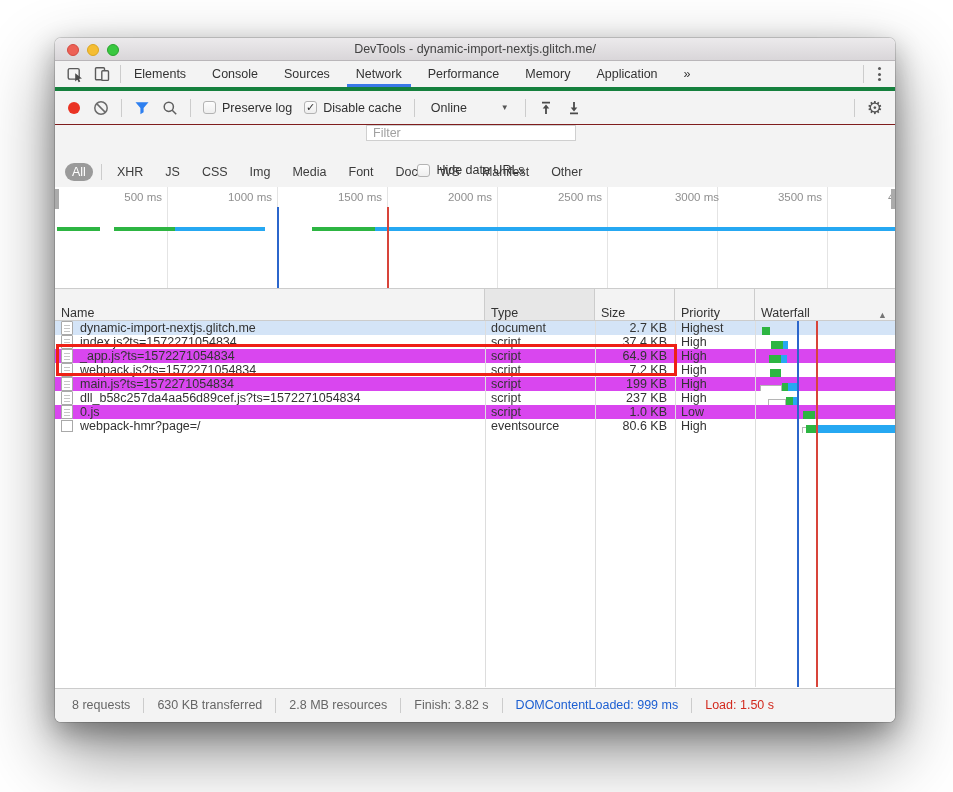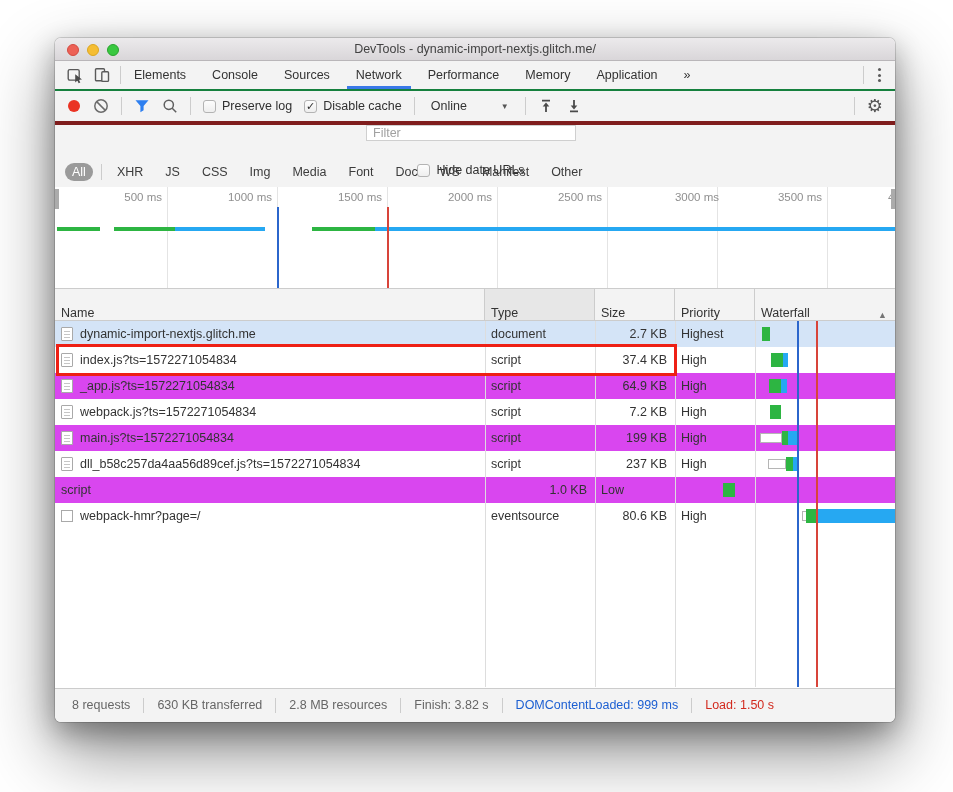--- a/index.html
+++ b/index.html
@@ -12,31 +12,31 @@
   }
   
   .titlebar { position: relative; height: 23px; background: linear-gradient(#eceaec,#d9d6d9); border-bottom: 1px solid #b9b6b9; }
   .traffic { position: absolute; left: 12px; top: 6px; display: flex; gap: 8px; }
   .tl { width: 12px; height: 12px; border-radius: 50%; display: inline-block; }
   .tl.red   { background: #ed6156; border: 1px solid #d34a41; }
   .tl.yellow{ background: #f5bd33; border: 1px solid #dba621; }
   .tl.green { background: #39c840; border: 1px solid #2aa32f; }
   .title { height: 24px; line-height: 23px; text-align: center; color: #424242; font-size: 12.5px; }
   
-  .tabbar { height: 30px; background: #f3f3f3; display: flex; align-items: stretch; border-bottom: 2px solid #15803d; }
+  .tabbar { height: 30px; background: #f3f3f3; display: flex; align-items: stretch; border-bottom: 4px solid #15803d; }
   .tb-icons { display: flex; align-items: center; gap: 10px; padding: 0 10px 0 12px; }
   .vdiv { width: 1px; height: 18px; background: #ccc; align-self: center; }
   .tabs { display: flex; align-items: stretch; flex: 1; }
   .tab { position: relative; display: flex; align-items: center; padding: 0 13px; color: #333; cursor: default; font-size: 12.5px; }
   .tab.active::after { content: ""; position: absolute; left: 4px; right: 4px; bottom: 0; height: 3px; background: var(--accent, #3a79e8); }
   .kebab { display: flex; flex-direction: column; gap: 2.5px; align-items: center; justify-content: center; padding: 0 14px; }
   .kebab i { width: 3px; height: 3px; border-radius: 50%; background: #5a5a5a; }
   .ibtn { display: flex; align-items: center; justify-content: center; }
   
-  .toolbar { height: 34px; background: #f3f3f3; display: flex; align-items: center; gap: 12px; padding: 0 12px; border-bottom: 4px solid #7f1d1d; }
+  .toolbar { height: 34px; background: #f3f3f3; display: flex; align-items: center; gap: 12px; padding: 0 12px; border-bottom: 1px solid #7f1d1d; }
   .cb { width: 13px; height: 13px; border: 1px solid #b3b3b3; border-radius: 3px; background: linear-gradient(#fdfdfd,#eee);
         display: inline-flex; align-items: center; justify-content: center; font-size: 11px; color: #2e2e2e; }
   .cb.checked::after { content: "✓"; font-weight: bold; line-height: 1; }
   .cb-group { display: flex; align-items: center; gap: 6px; }
   .select { display: flex; align-items: center; gap: 34px; padding: 2px 4px; color: #333; }
   .select .arrow { font-size: 8px; color: #555; }
   .spacer { flex: 1; }
   .gear { font-size: 18px; color: #555; line-height: 1; }
   
   .filterrow { height: 32px; background: #f3f3f3; display: flex; align-items: center; padding: 0 10px 0 2px; gap: 22px; flex-direction: column; }
@@ -54,21 +54,21 @@
   .ov-bar { position: absolute; top: 40px; height: 4px; }
   .ov-line { position: absolute; top: 20px; bottom: 0; width: 1.5px; }
   .ov-grip { position: absolute; top: 2px; width: 4px; height: 20px; background: #ababab; }
   
   .thead { display: grid; grid-template-columns: 430px 110px 80px 80px 140px; height: 32px; background: #f3f3f3; border-bottom: 1px solid #ccc; }
   .th { display: flex; align-items: flex-end; padding: 0 6px; border-right: 1px solid #ccc; color: #333; position: relative; }
   .th:last-child { border-right: none; }
   .th.shaded { background: #e7e7e7; }
   .th .sort { position: absolute; right: 8px; font-size: 9px; color: #757575; }
   .tbody { position: relative; height: 366px; background: #fff; overflow: hidden; }
-  .row { display: grid; grid-template-columns: 430px 110px 80px 80px 140px; height: 26px; background: #fff; }
+  .row { display: grid; grid-template-columns: 430px 110px 80px 80px 140px; height: 14px; background: #fff; }
   .row.stripe { background: #d946ef; }
   .row.selected { background: #d4e4f7; }
   .cell { display: flex; align-items: center; padding: 0 6px; overflow: hidden; white-space: nowrap; color: #333; }
   .cell.name { gap: 7px; }
   .cell.size { justify-content: flex-end; padding-right: 8px; }
   .doc-icon { flex: 0 0 auto; width: 12px; height: 14px; border: 1px solid #a9a9a9; background: #fff; border-radius: 1px; position: relative; }
   .doc-icon::before { content: ""; position: absolute; left: 2px; right: 2px; top: 3px; height: 8px;
     background: repeating-linear-gradient(to bottom,#c6c6c6 0 1px,transparent 1px 3px); }
   .plain-icon { flex: 0 0 auto; width: 12px; height: 12px; border: 1px solid #a9a9a9; background: #fff; }
   .colline { position: absolute; top: 0; bottom: 0; width: 1px; background: #ddd; z-index: 2; pointer-events: none; }
@@ -333,20 +333,24 @@
         <div class="cell">script</div>
         <div class="cell size">237 KB</div>
         <div class="cell">High</div>
         <div class="cell wfcell">
           <div class="wfseg queue" style="left: 13px; width: 18px;"></div>
           <div class="wfseg wait" style="left: 31px; width: 7px; background: rgb(45, 181, 66);"></div>
           <div class="wfseg download" style="left: 38px; width: 5px; background: rgb(38, 168, 242);"></div>
         </div>
       </div>
       <div class="row stripe">
+        <div class="cell name">
+          <span class="doc-icon"></span>
+          <span>0.js</span>
+        </div>
         <div class="cell">script</div>
         <div class="cell size">1.0 KB</div>
         <div class="cell">Low</div>
         <div class="cell wfcell">
           <div class="wfseg wait" style="left: 48px; width: 12px; background: rgb(45, 181, 66);"></div>
         </div>
       </div>
       <div class="row">
         <div class="cell name">
           <span class="plain-icon"></span>

